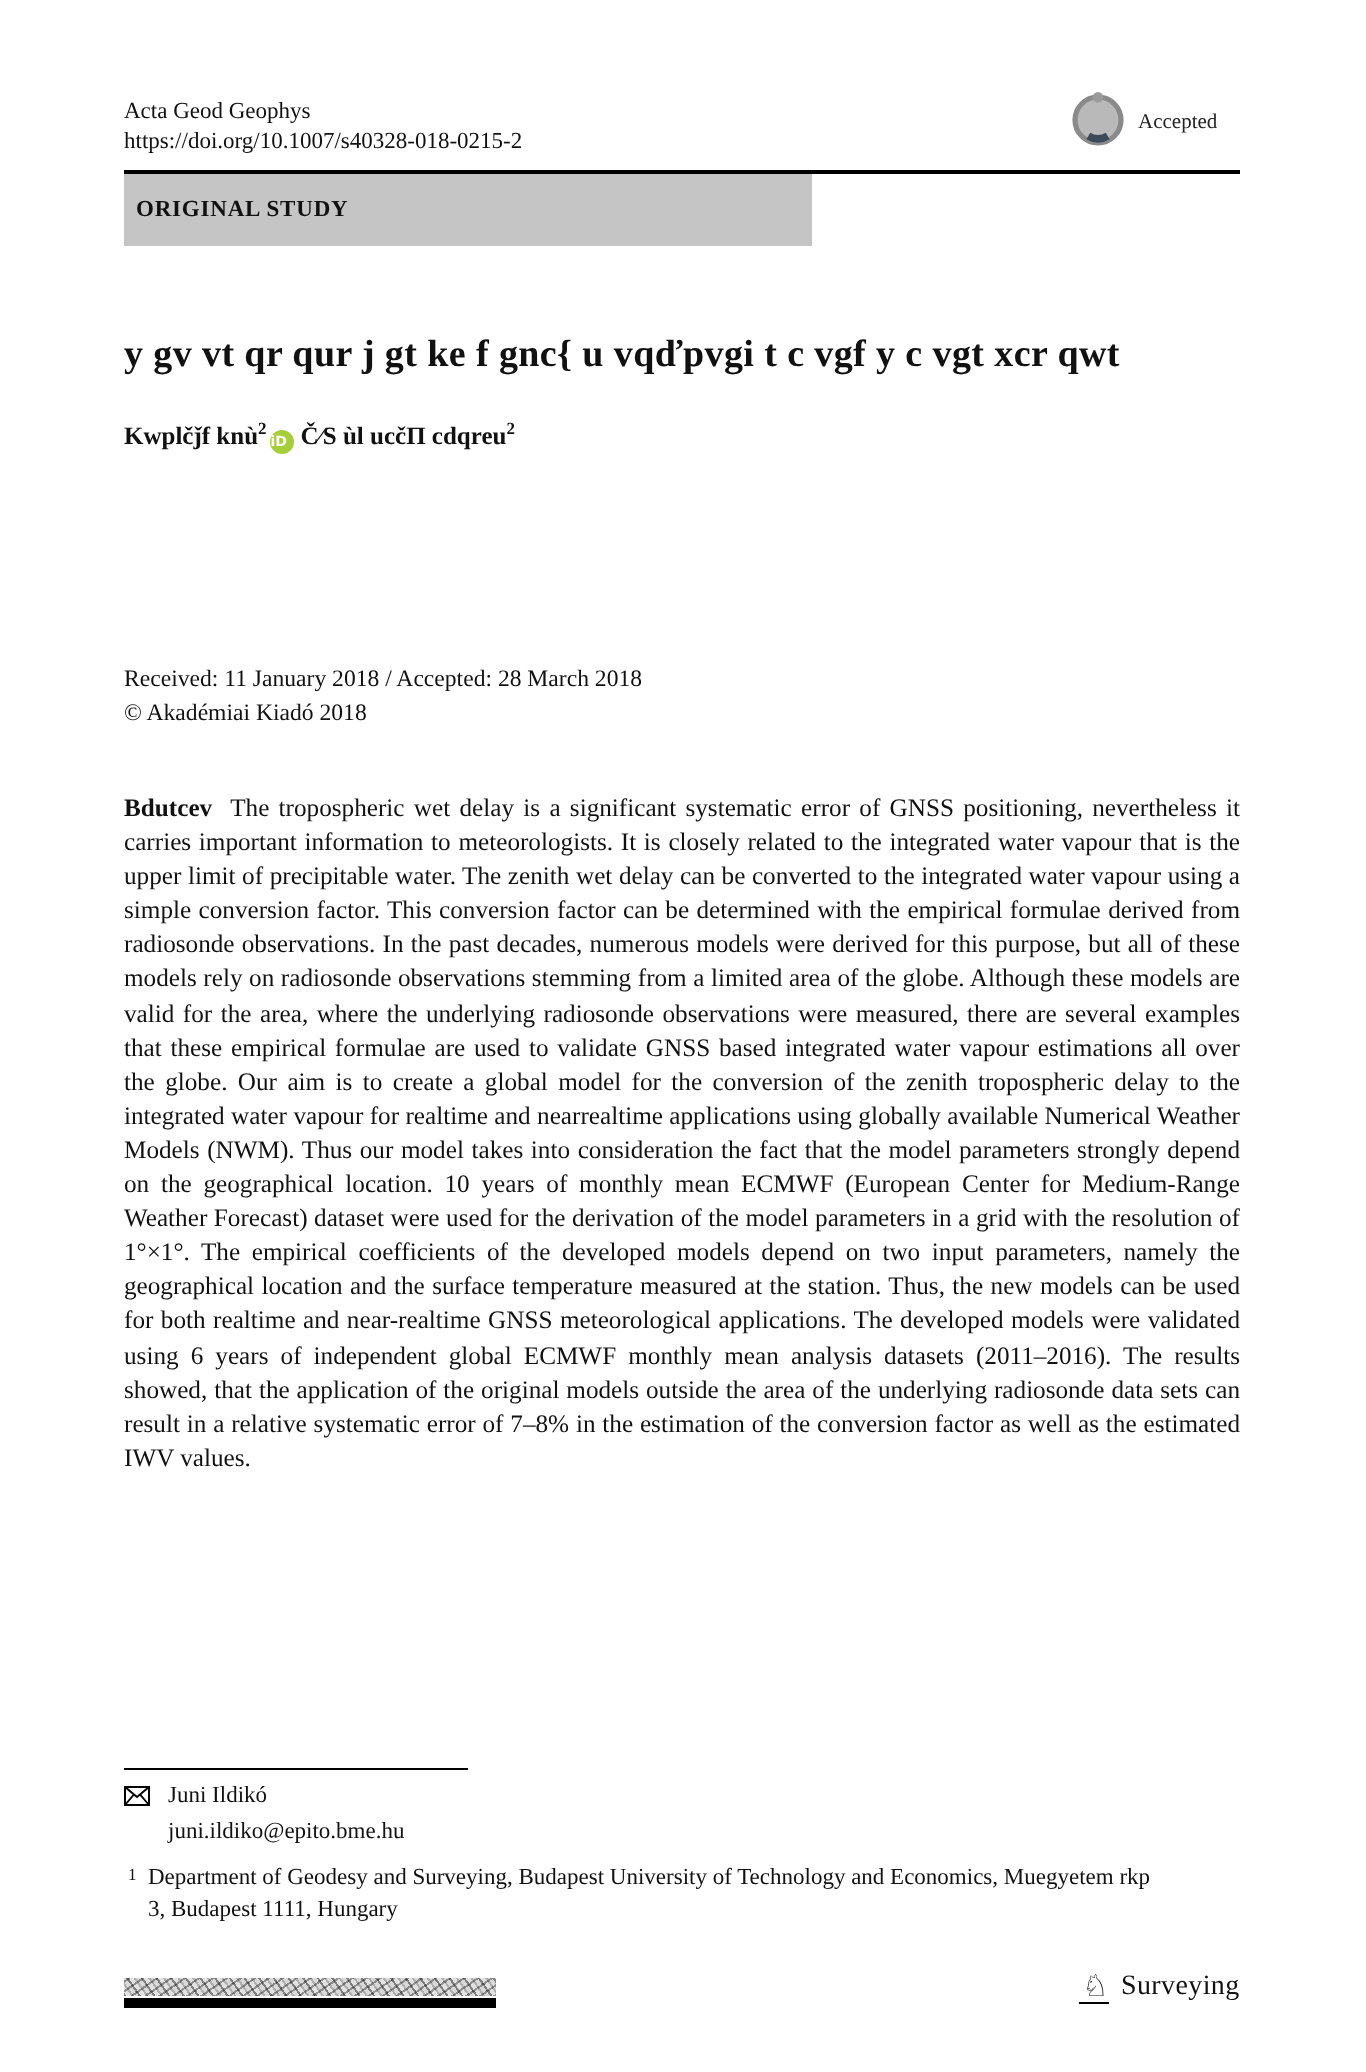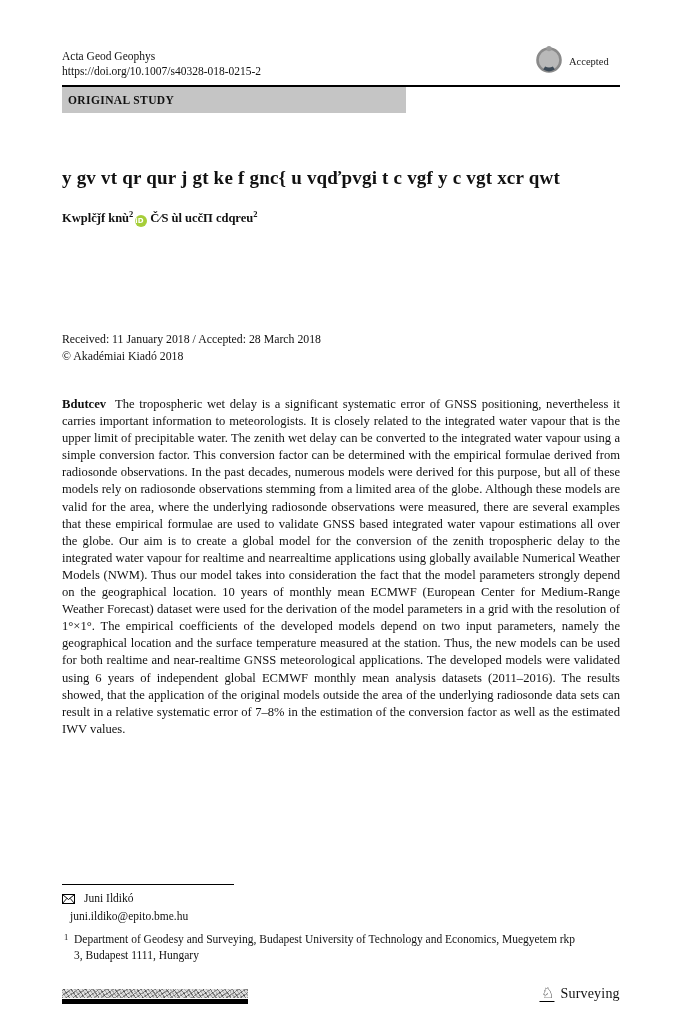--- a/index.html
+++ b/index.html
@@ -12,21 +12,21 @@
     overflow:hidden;
   }
   
   .journal-block{position:absolute;top:49px;left:62px;font-size:11.5px;line-height:15px;}
   .journal-name{display:block;}
   .journal-doi{display:block;color:#111;text-decoration:none;}
   .crossmark{position:absolute;top:44px;left:534px;display:flex;align-items:center;gap:5px;cursor:default;}
   .crossmark-label{font-size:10.5px;color:#222;}
   .rule-top{position:absolute;top:85px;left:62px;width:558px;height:2px;background:#000;}
   .section-band{
-    position:absolute;top:87px;left:62px;width:344px;height:26px;
+    position:absolute;top:87px;left:62px;width:344px;height:36px;
     background:#c5c5c5;display:flex;align-items:center;
   }
   .section-band span{font-weight:bold;font-size:11.5px;letter-spacing:.4px;padding-left:6px;}
   
   .title{
     position:absolute;top:137px;left:62px;width:560px;
     font-size:19px;font-weight:bold;line-height:27px;letter-spacing:.2px;
   }
   .authors{position:absolute;top:211px;left:62px;font-size:12.5px;font-weight:bold;}
   .authors sup{font-size:8.5px;font-weight:bold;}
@@ -41,21 +41,21 @@
   .abstract{
     position:absolute;top:396px;left:62px;width:558px;
     font-size:12.6px;line-height:17.1px;text-align:justify;
   }
   .abstract b{margin-right:9px;}
   
   .foot-rule{position:absolute;top:884px;left:62px;width:172px;height:1.4px;background:#000;}
   .corresponding{position:absolute;top:891px;left:62px;font-size:11.5px;line-height:15.5px;}
   .corresponding .row{display:flex;align-items:flex-start;gap:9px;}
   .env-icon{margin-top:2px;flex:0 0 auto;}
-  .corr-email{margin-left:8px;color:#111;text-decoration:none;display:inline-block;}
+  .corr-email{margin-left:22px;color:#111;text-decoration:none;display:inline-block;}
   .affiliation{position:absolute;top:932px;left:62px;width:540px;font-size:11.5px;line-height:15.5px;}
   .affiliation .marker{position:absolute;left:2px;top:-2px;font-size:8.5px;}
   .affiliation .aff-text{display:block;margin-left:12px;width:505px;}
   
   .data-strip{position:absolute;top:989px;left:62px;width:186px;}
   .data-strip .hatch{
     height:9px;
     background:
       repeating-linear-gradient(55deg,#888 0 1px,#f2f2f2 1px 3px,#bbb 3px 4px,#e8e8e8 4px 6px),
       repeating-linear-gradient(-35deg,#999 0 1px,#eee 1px 4px);

